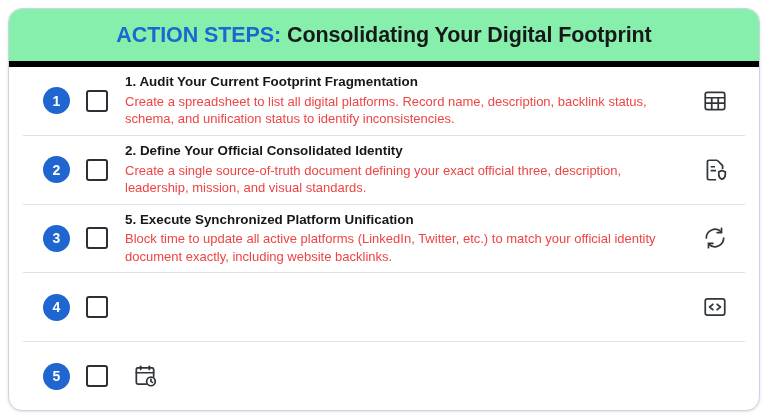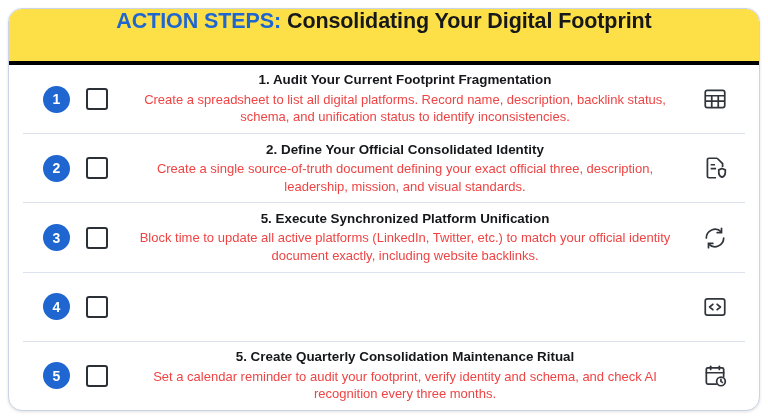--- a/index.html
+++ b/index.html
@@ -22,25 +22,26 @@
     box-sizing: border-box;
     background: #ffffff;
     border: 1px solid #c9d4e6;
     border-radius: 14px;
     box-shadow: 0 1px 3px rgba(0,0,0,0.12);
     overflow: hidden;
     display: flex;
     flex-direction: column;
   }
   .header {
-    background: #fde047;
-    border-bottom: 4px solid #000000;
+    background: #86efac;
+    border-bottom: 6px solid #000000;
     height: 52px;
     min-height: 52px;
     display: flex;
+    align-items: center;
     justify-content: center;
     border-radius: 13px 13px 0 0;
   }
   .header-title {
     font-size: 21.5px;
     font-weight: bold;
     color: #17181a;
     letter-spacing: -0.1px;
     white-space: nowrap;
   }
@@ -86,21 +87,20 @@
     min-width: 18px;
     border: 2px solid #2b2f36;
     border-radius: 3px;
     background: #ffffff;
     margin-right: 17px;
   }
   .step-text {
     flex: 1;
     padding-right: 10px;
     min-width: 0;
-    text-align: center;
   }
   .step-title {
     font-size: 13.4px;
     font-weight: bold;
     color: #15171a;
     line-height: 1.25;
     margin-bottom: 2px;
   }
   .step-desc {
     font-size: 13px;
@@ -194,24 +194,20 @@
           <rect x="3" y="4.5" width="18" height="15" rx="2"></rect>
           <polyline points="10,9.5 7,12 10,14.5"></polyline>
           <polyline points="14,9.5 17,12 14,14.5"></polyline>
         </svg>
       </div>
     </div>
 
     <div class="step">
       <div class="badge">5</div>
       <div class="checkbox"></div>
-      <div class="step-text">
-        <div class="step-title">5. Create Quarterly Consolidation Maintenance Ritual</div>
-        <div class="step-desc">Set a calendar reminder to audit your footprint, verify identity and schema, and check AI recognition every three months.</div>
-      </div>
       <div class="step-icon">
         <svg width="26" height="26" viewBox="0 0 24 24" fill="none" stroke="currentColor" stroke-width="1.6" stroke-linecap="round">
           <path d="M20 12.5V6a1.5 1.5 0 0 0-1.5-1.5h-13A1.5 1.5 0 0 0 4 6v12a1.5 1.5 0 0 0 1.5 1.5H13"></path>
           <line x1="4" y1="9" x2="20" y2="9"></line>
           <line x1="8" y1="3" x2="8" y2="6"></line>
           <line x1="16" y1="3" x2="16" y2="6"></line>
           <circle cx="17.5" cy="17" r="4"></circle>
           <polyline points="17.5,15.2 17.5,17 18.8,17.9"></polyline>
         </svg>
       </div>

